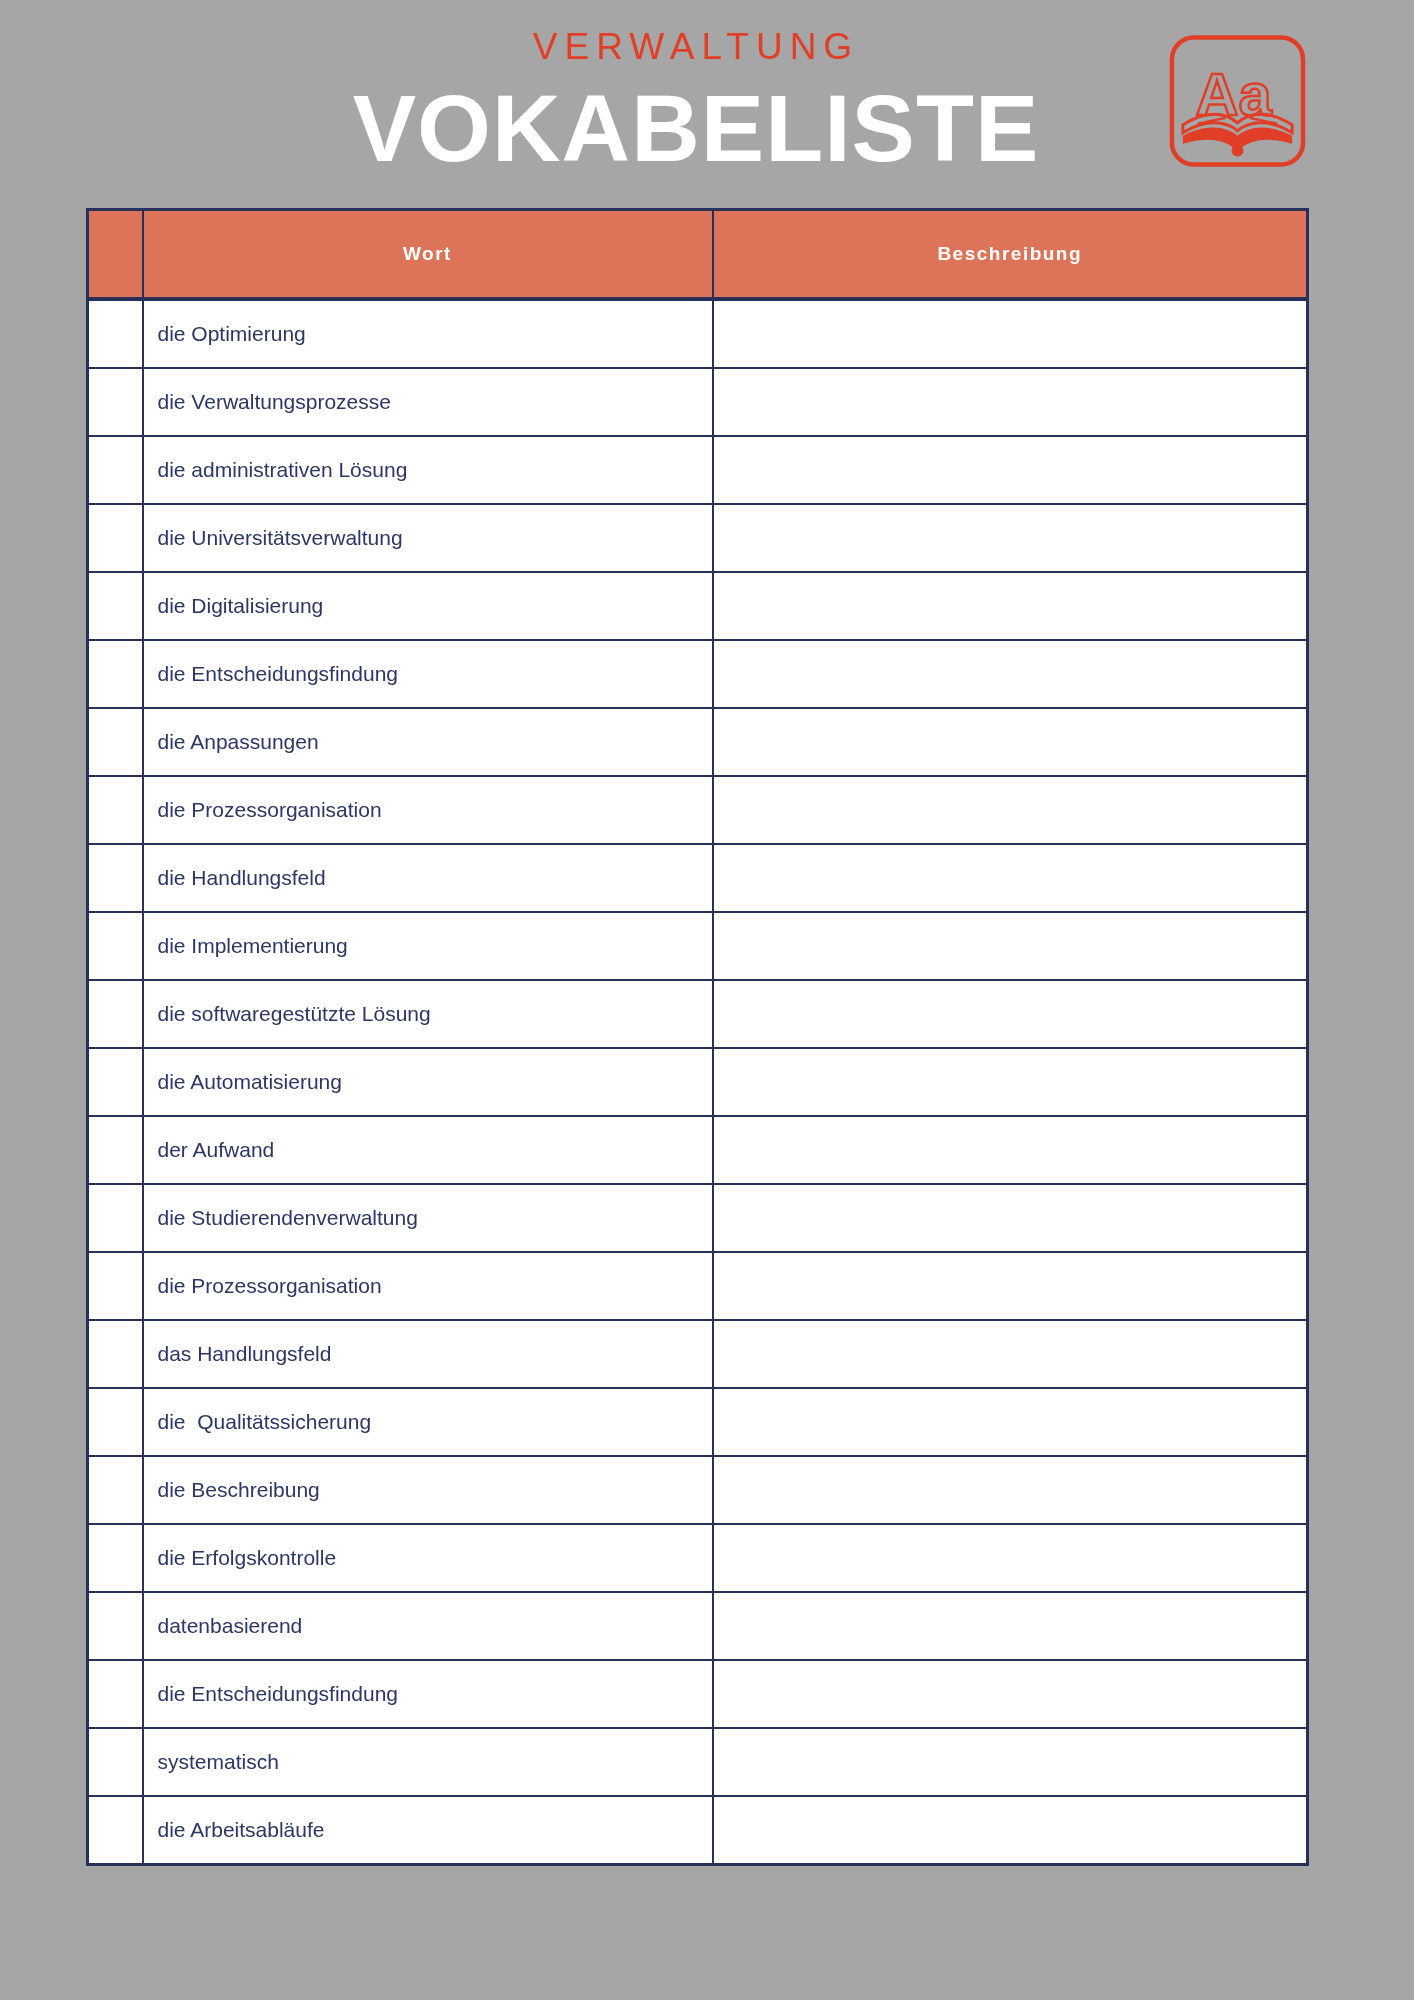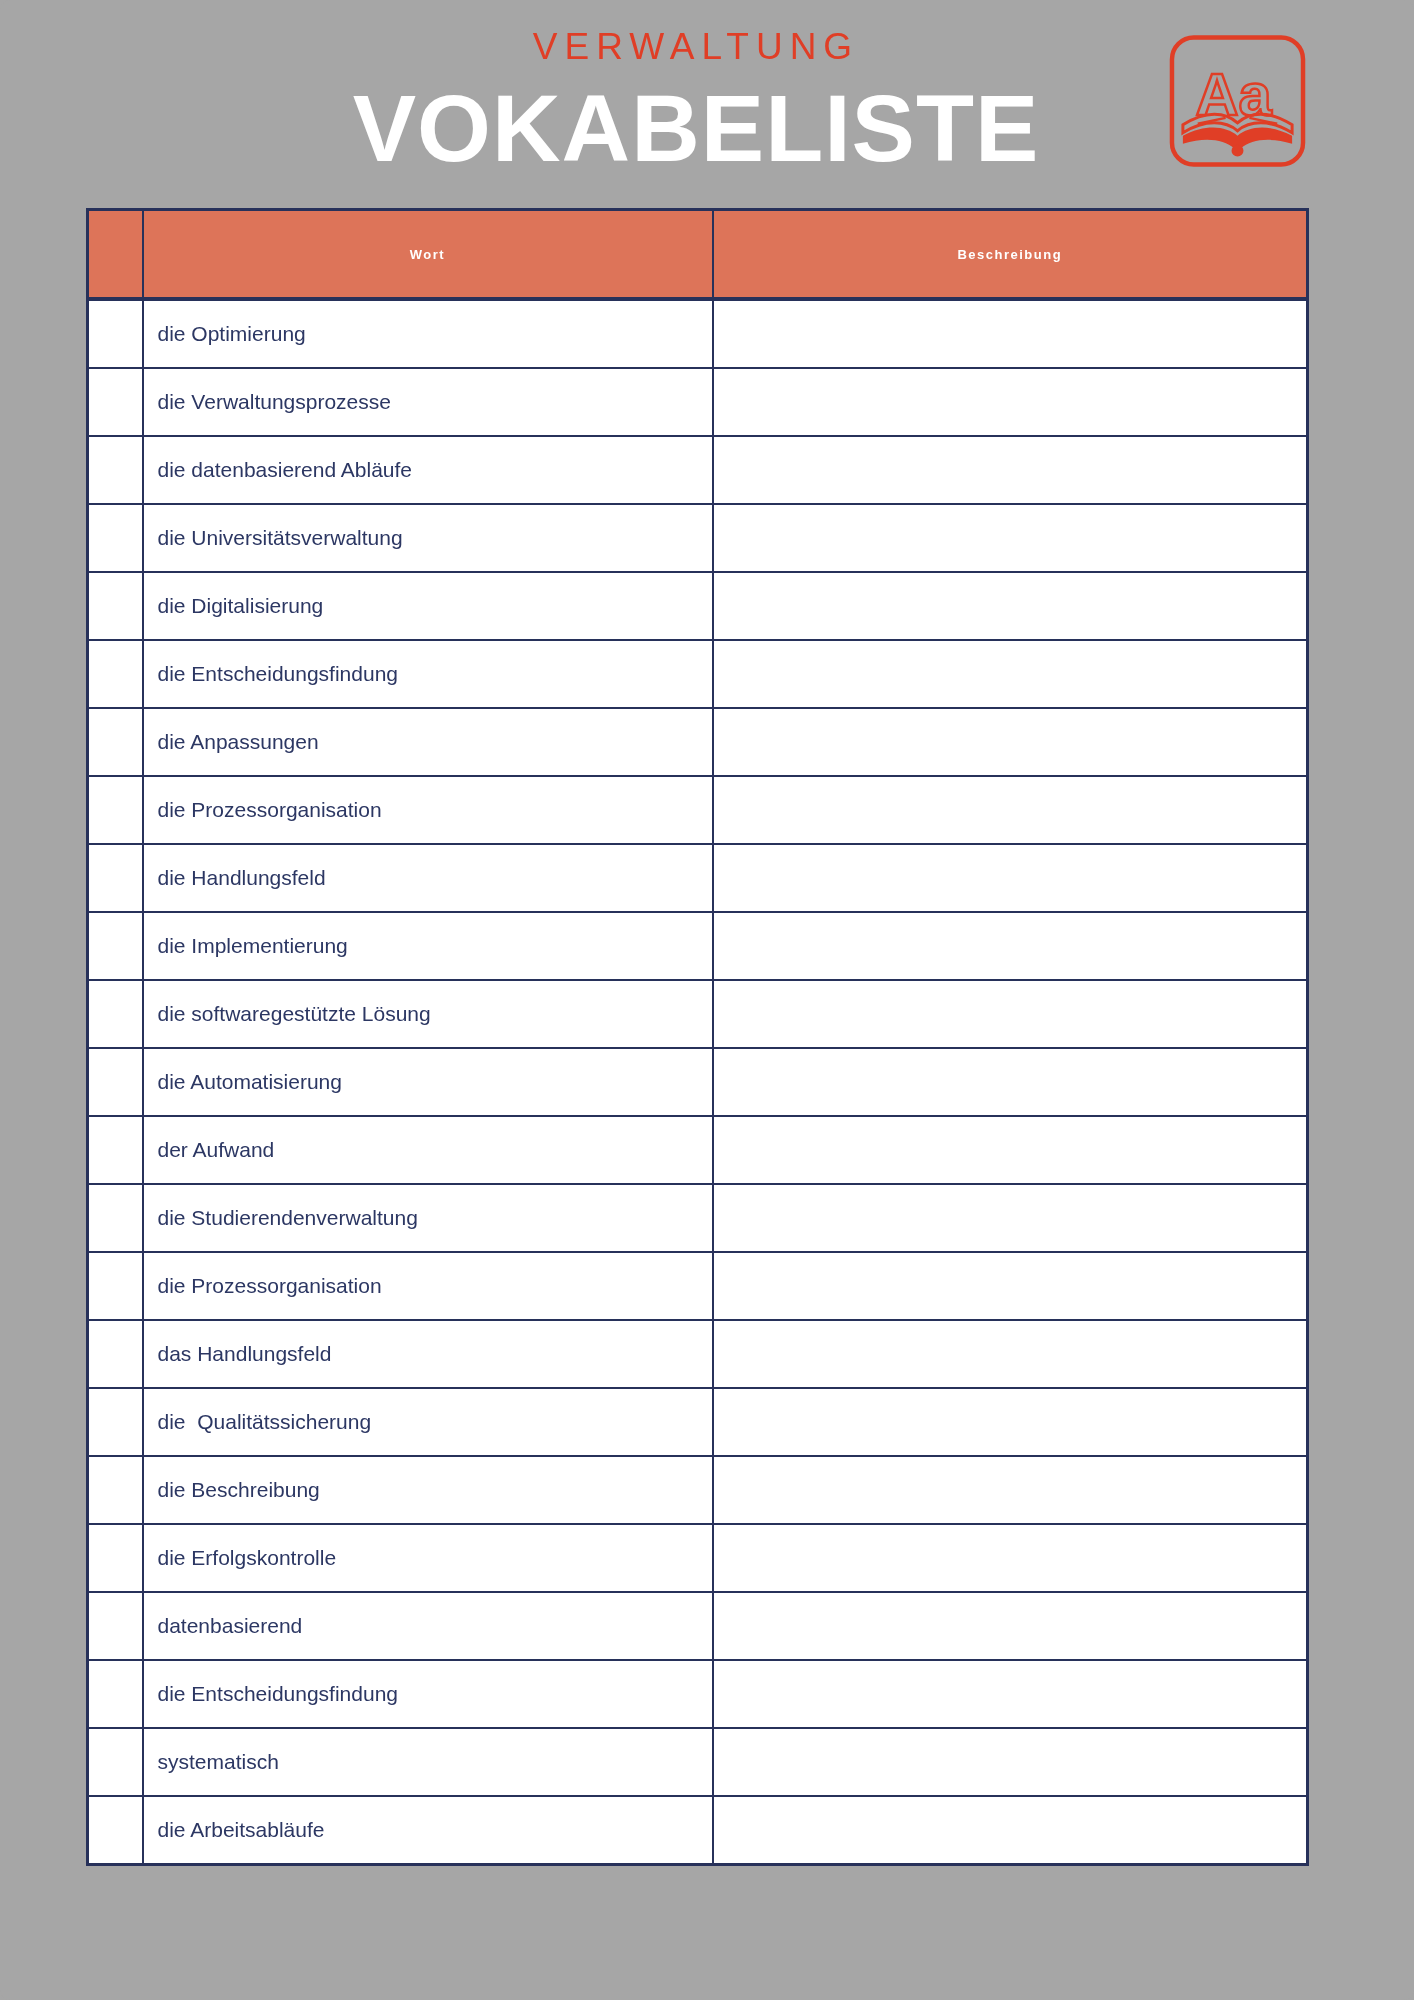--- a/index.html
+++ b/index.html
@@ -67,21 +67,21 @@
   .vocab-table th,
   .vocab-table td{
     border:2px solid var(--navy);
     padding:0;
     vertical-align:middle;
   }
   .vocab-table thead th{
     height:86px;
     background:var(--header-fill);
     color:#FFFFFF;
-    font-size:13px;
+    font-size:19px;
     font-weight:bold;
     letter-spacing:1.5px;
     text-align:center;
     border-bottom:4px solid var(--navy);
   }
   .vocab-table tbody td{
     height:66px;
     background:var(--row-fill);
   }
   .word-cell{
@@ -138,21 +138,21 @@
 
     <tr>
       <td></td>
       <td class="word-cell">die Verwaltungsprozesse</td>
       <td></td>
     </tr>
 
 
     <tr>
       <td></td>
-      <td class="word-cell">die datenbasierend Abläufe</td>
+      <td class="word-cell">die administrativen Lösung</td>
       <td></td>
     </tr>
 
     <tr>
       <td></td>
       <td class="word-cell">die Universitätsverwaltung</td>
       <td></td>
     </tr>
 
     <tr>

